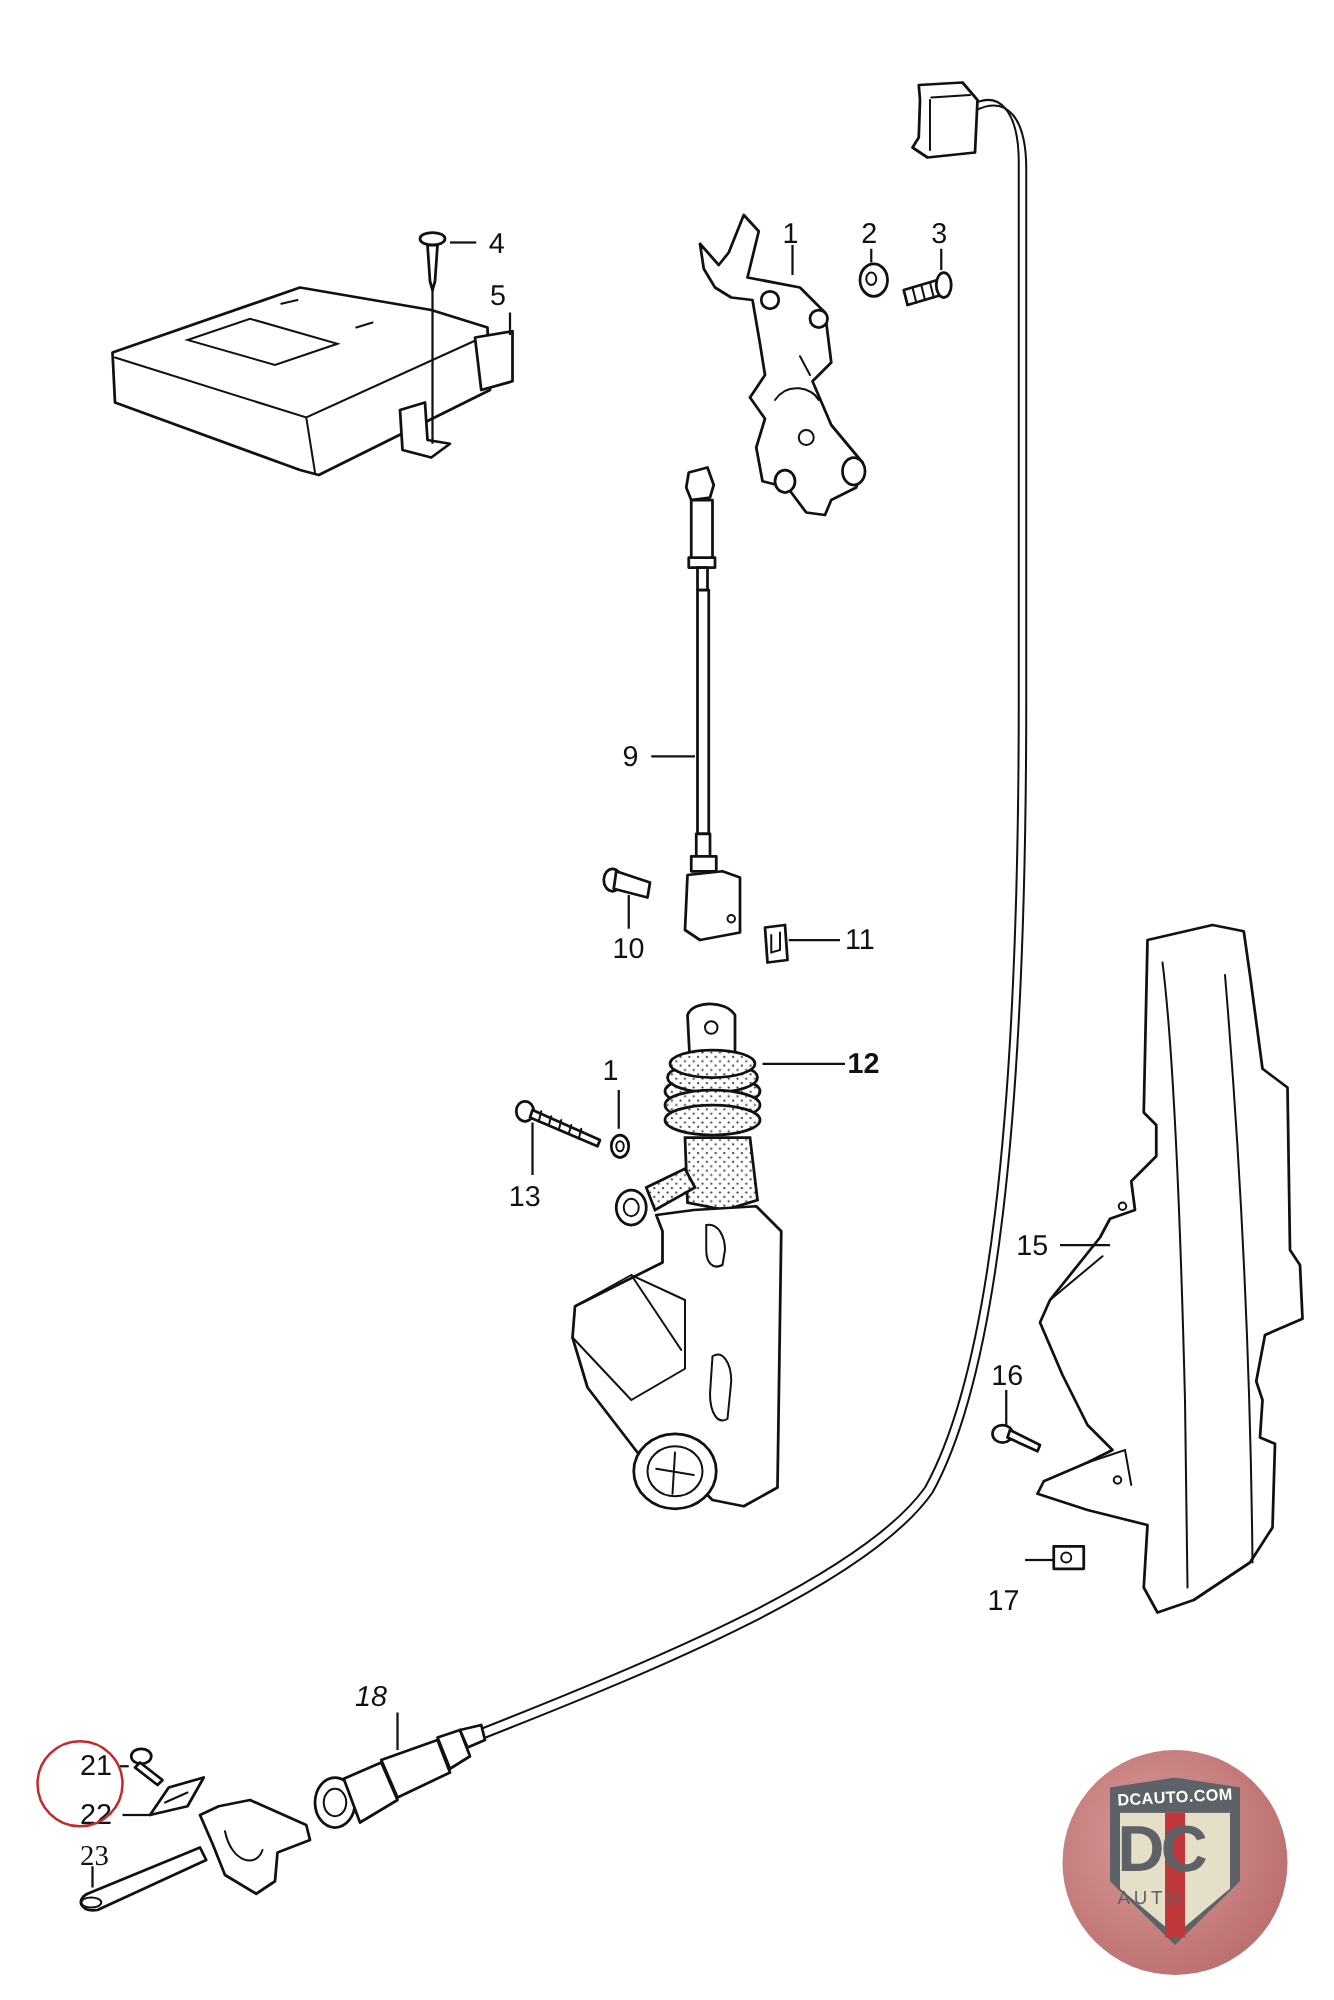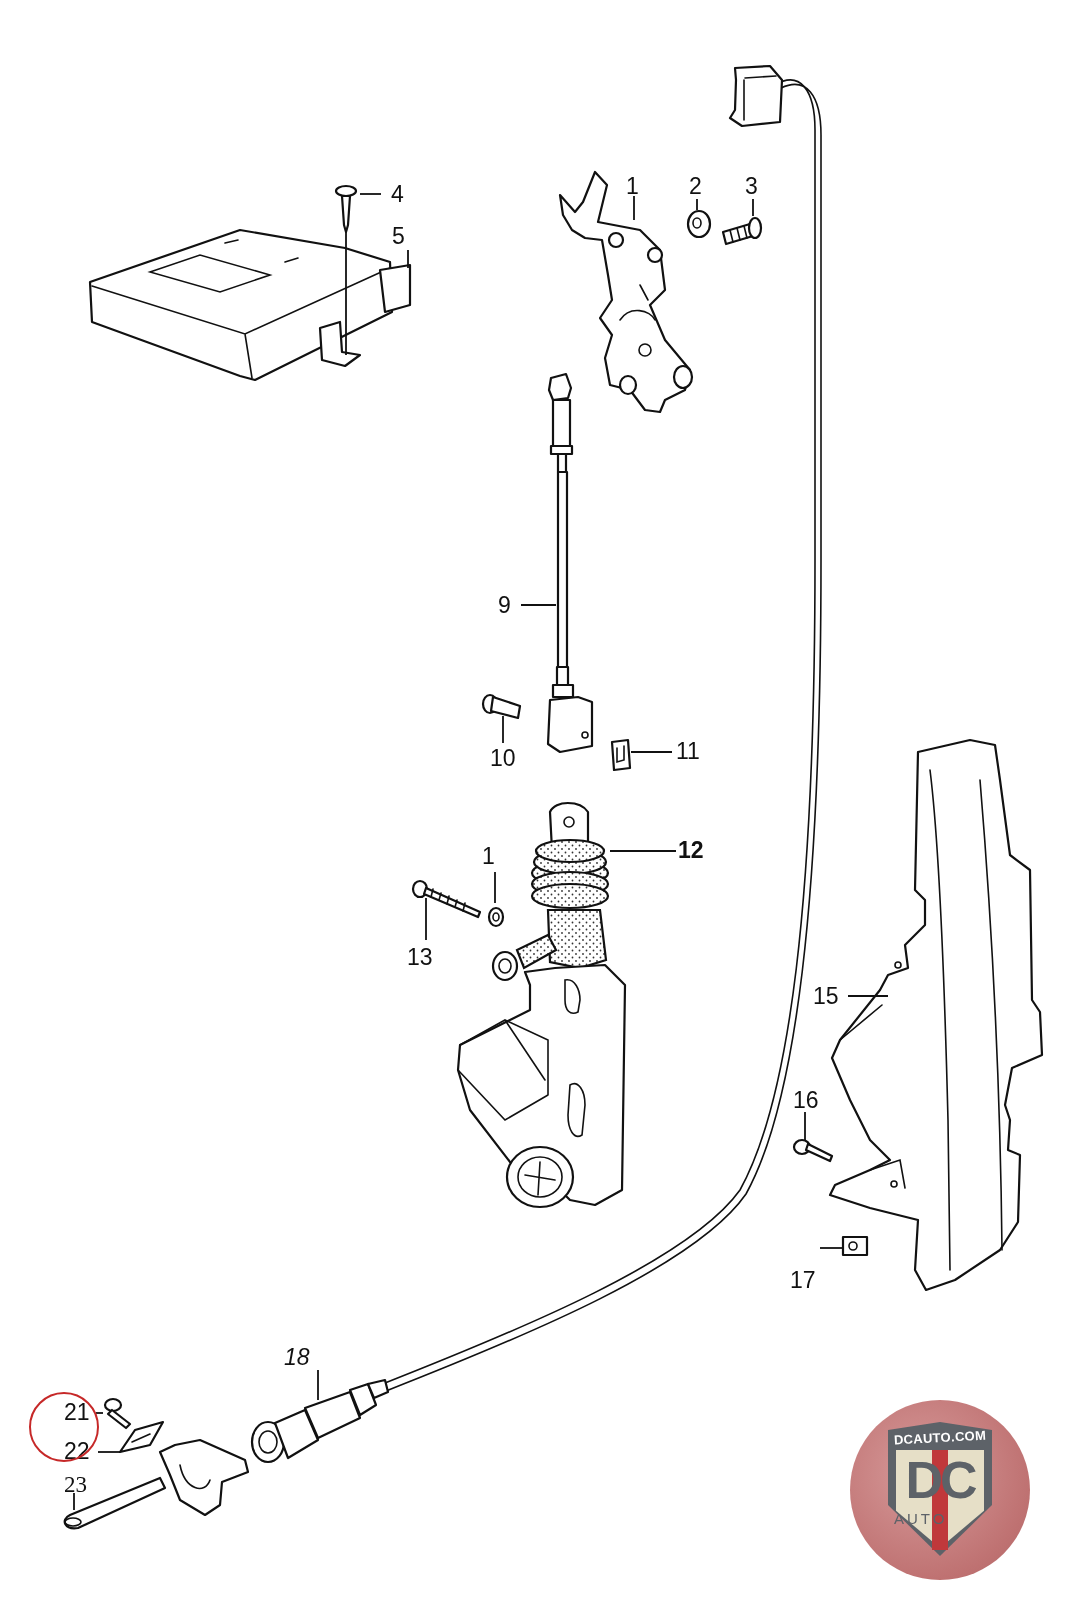--- a/index.html
+++ b/index.html
@@ -9,21 +9,21 @@
   .part { fill:#fff; stroke:#111; stroke-width:2.2; stroke-linejoin:round; stroke-linecap:round; }
   .thin { fill:none; stroke:#111; stroke-width:1.6; stroke-linecap:round; }
   .lead { stroke:#111; stroke-width:1.8; fill:none; }
   .dotted { fill:url(#dots); stroke:#111; stroke-width:2.2; }
   #highlight { position:absolute; left:29px; top:1392px; width:70px; height:70px; border:2px solid #c62828; border-radius:50%; box-sizing:border-box; }
   #logo { position:absolute; left:850px; top:1400px; width:180px; height:180px; border-radius:50%; background:radial-gradient(circle at 40% 40%, #d79a9a, #bf7272 70%, #b06464); overflow:hidden; }
   #logo .shield { position:absolute; left:38px; top:22px; width:104px; height:134px; background:#5d6268; clip-path:polygon(0 6%, 50% 0, 100% 6%, 100% 62%, 50% 100%, 0 62%); }
   #logo .inner { position:absolute; left:46px; top:50px; width:88px; height:98px; background:#e6dfc7; clip-path:polygon(0 0, 100% 0, 100% 62%, 50% 100%, 0 62%); }
   #logo .stripe { position:absolute; left:82px; top:50px; width:16px; height:100px; background:#c0383b; }
   #logo .site { position:absolute; left:34px; top:30px; width:112px; text-align:center; color:#fff; font-weight:bold; font-size:13px; letter-spacing:0.3px; transform:rotate(-3deg); }
-  #logo .dc { position:absolute; left:44px; top:54px; width:92px; text-align:center; color:#5d6268; font-weight:bold; font-size:52px; letter-spacing:-3px; line-height:1; }
+  #logo .dc { position:absolute; left:44px; top:54px; width:92px; text-align:left; color:#5d6268; font-weight:bold; font-size:52px; letter-spacing:-3px; line-height:1; }
   #logo .auto { position:absolute; left:44px; top:110px; width:92px; text-align:left; color:#5d6268; font-size:15px; letter-spacing:3px; }
 </style>
 </head>
 <body>
 
 <svg id="canvas" viewBox="0 0 1067 1600" xmlns="http://www.w3.org/2000/svg">
   <defs>
     <pattern id="dots" width="7" height="7" patternUnits="userSpaceOnUse">
       <rect width="7" height="7" fill="#fff"></rect>
       <circle cx="2" cy="2" r="0.9" fill="#333"></circle>

